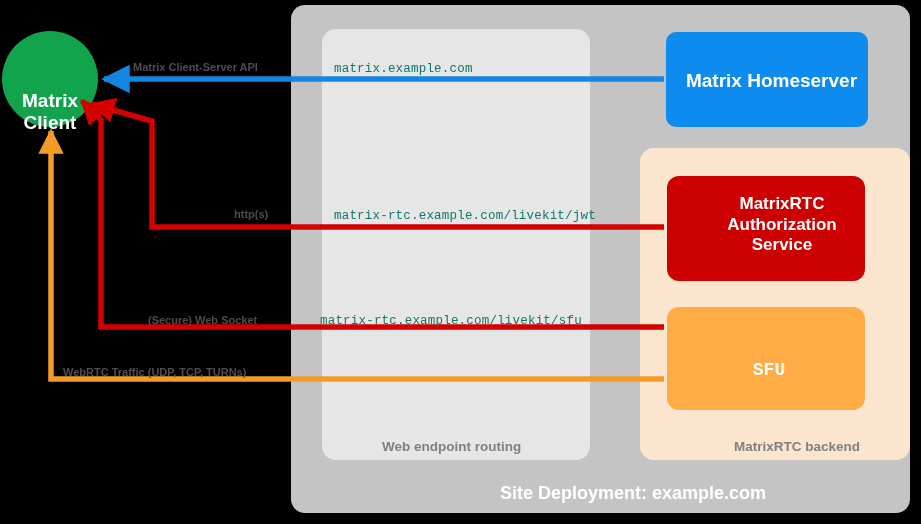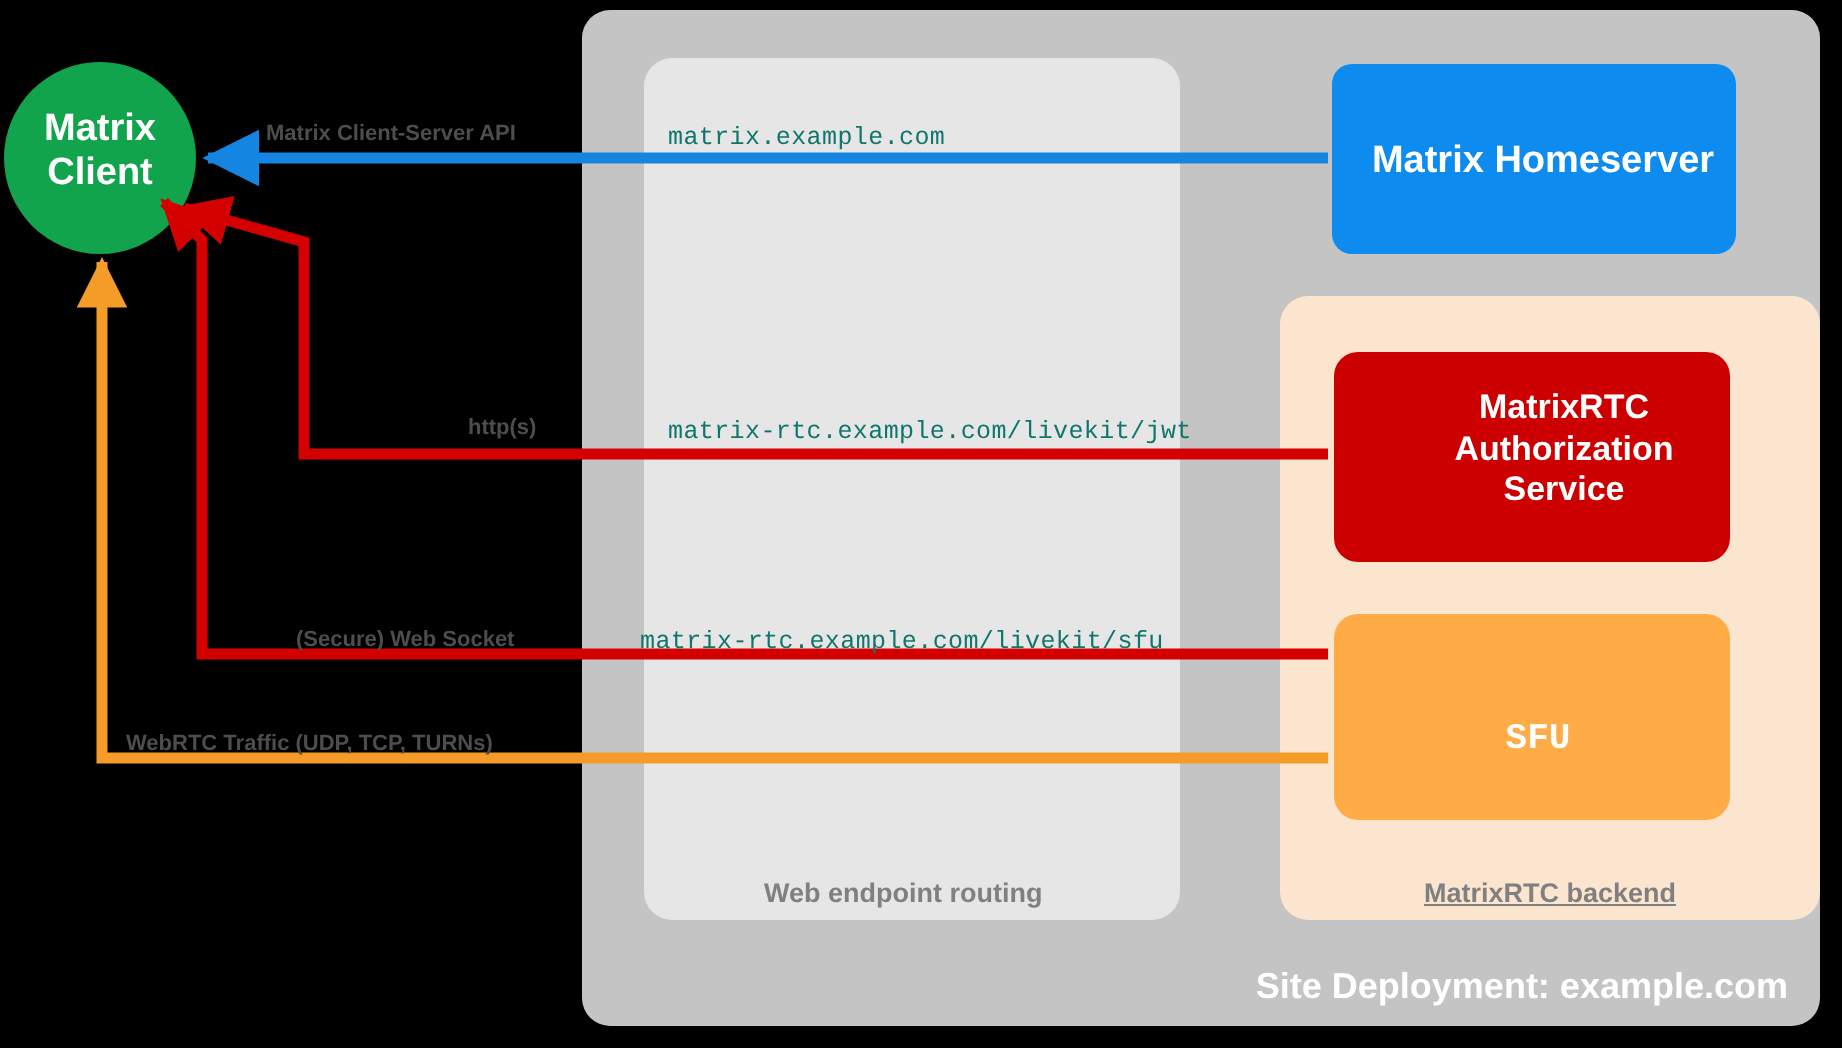--- a/index.html
+++ b/index.html
@@ -42,41 +42,42 @@
     white-space: nowrap;
     margin-left: 44px;
   }
   .site-caption {
     position: absolute;
     font-family: "Liberation Sans", sans-serif;
     font-weight: bold;
     font-size: 18px;
     color: #ffffff;
     white-space: nowrap;
-    text-align: right;
+    text-align: left;
   }
   .edge-label {
     position: absolute;
     font-family: "Liberation Sans", sans-serif;
     font-size: 11px;
     color: #4d4d4d;
     white-space: nowrap;
     font-weight: bold;
   }
   .url-label {
     position: absolute;
     font-family: Liberation Mono, monospace;
     font-size: 12.5px;
     color: #0f766e;
     white-space: nowrap;
     letter-spacing: 0.2px;
   }
   .client-label {
     font-size: 19px;
     line-height: 1.18;
+    margin-top: 36px;
   }
   .homeserver-label { font-size: 19px; }
   .authsvc-label { font-size: 17px; }
   .sfu-label { font-size: 18px; }
 </style>
 </head>
 <body>
 
 <div id="diagram-root">
 
@@ -122,21 +123,21 @@
   <div class="node-label homeserver-label" style="left:666px; top:69px; width:211px;">Matrix Homeserver</div>
 
   <div class="node-label authsvc-label" style="left:667px; top:194px; width:230px;text-align:center;">MatrixRTC
 Authorization
 Service</div>
 
   <div class="node-label sfu-label" style="left:667px; top:360px; width:204px;font-family:Liberation Mono, monospace;">SFU</div>
 
   <div class="group-caption" style="left:338px; top:439px;">Web endpoint routing</div>
 
-  <div class="group-caption" style="left:668px; top:439px;text-decoration:underline;">MatrixRTC backend</div>
+  <div class="group-caption" style="left:690px; top:439px;">MatrixRTC backend</div>
 
   <div class="site-caption" style="left:500px; top:483px; width:394px;">Site Deployment: example.com</div>
 
   <div class="edge-label" style="left:133px; top:61px;">Matrix Client-Server API</div>
 
   <div class="edge-label" style="left:234px; top:208px;">http(s)</div>
 
   <div class="edge-label" style="left:148px; top:314px;">(Secure) Web Socket</div>
 
   <div class="edge-label" style="left:63px; top:366px;">WebRTC Traffic (UDP, TCP, TURNs)</div>

